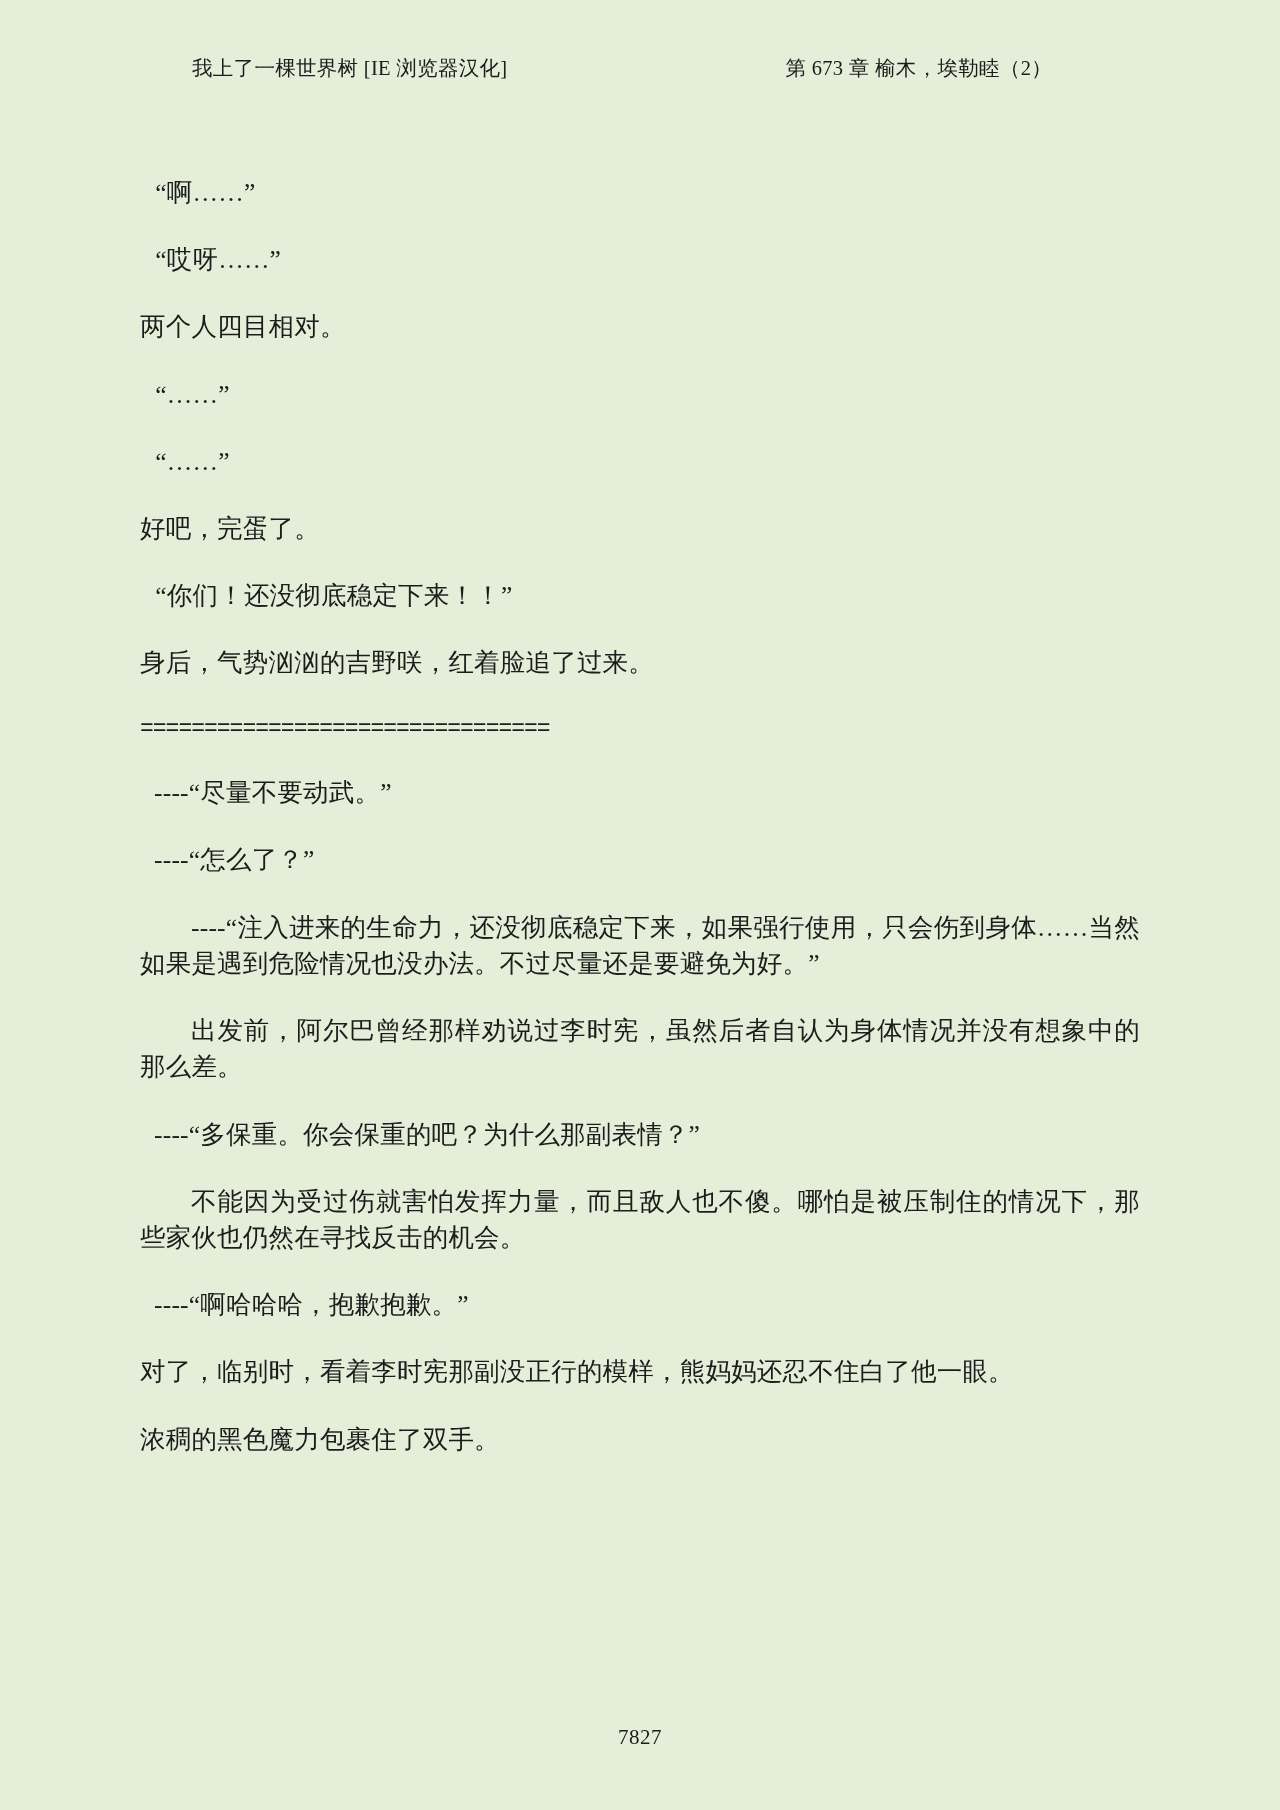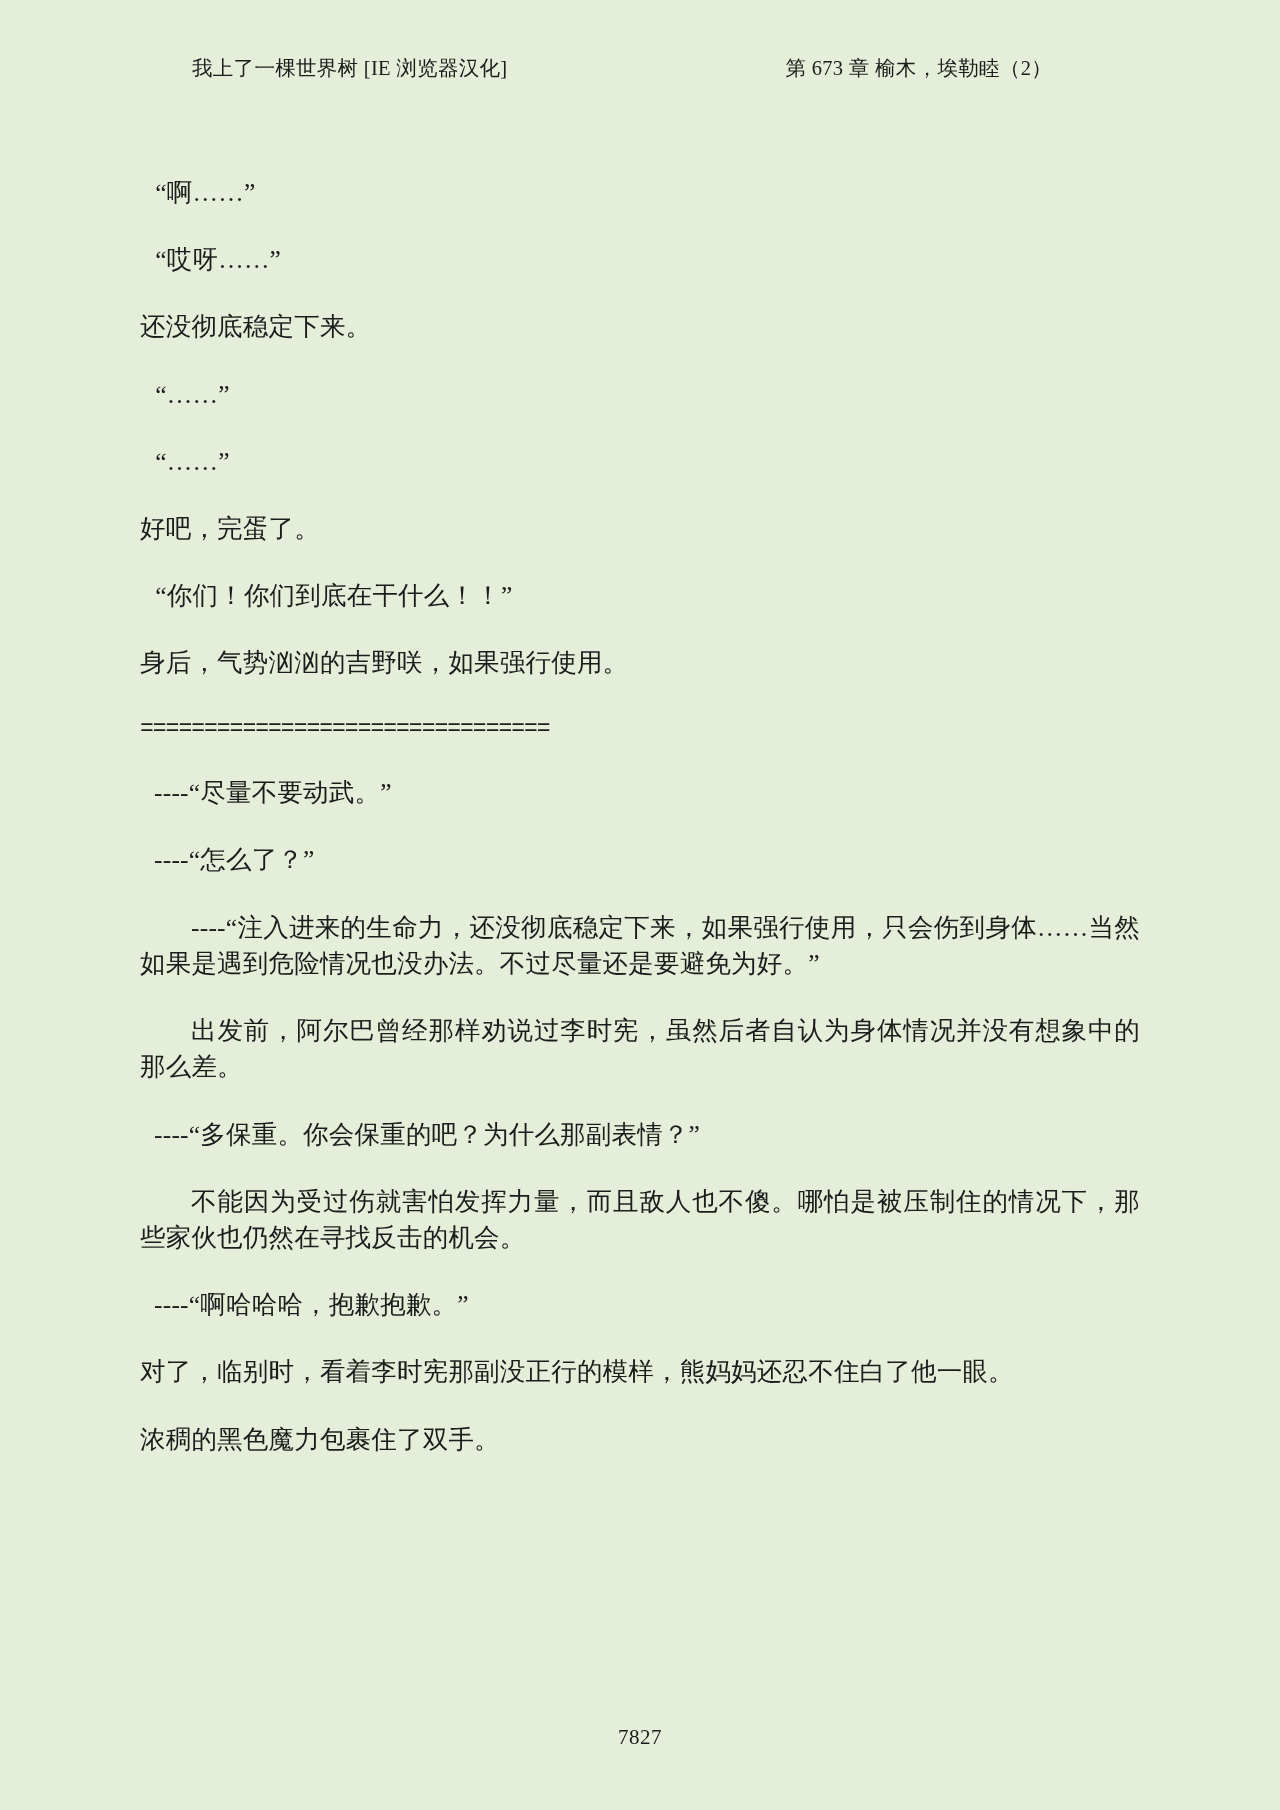--- a/index.html
+++ b/index.html
@@ -86,26 +86,26 @@
 <div class="page">
 
   <div class="header">
     <span class="left">我上了一棵世界树 [IE 浏览器汉化]</span>
     <span class="right">第 673 章 榆木，埃勒睦（2）</span>
   </div>
 
   <div class="content">
       <p class="para quote">“啊……”</p>
       <p class="para quote">“哎呀……”</p>
-      <p class="para ">还没彻底稳定下来。</p>
+      <p class="para ">两个人四目相对。</p>
       <p class="para quote">“……”</p>
       <p class="para quote">“……”</p>
       <p class="para ">好吧，完蛋了。</p>
-      <p class="para quote">“你们！你们到底在干什么！！”</p>
-      <p class="para ">身后，气势汹汹的吉野咲，如果强行使用。</p>
+      <p class="para quote">“你们！还没彻底稳定下来！！”</p>
+      <p class="para ">身后，气势汹汹的吉野咲，红着脸追了过来。</p>
       <p class="para rule">================================</p>
       <p class="para dash">----“尽量不要动武。”</p>
       <p class="para dash">----“怎么了？”</p>
       <p class="para indent">----“注入进来的生命力，还没彻底稳定下来，如果强行使用，只会伤到身体……当然如果是遇到危险情况也没办法。不过尽量还是要避免为好。”</p>
       <p class="para indent">出发前，阿尔巴曾经那样劝说过李时宪，虽然后者自认为身体情况并没有想象中的那么差。</p>
       <p class="para dash">----“多保重。你会保重的吧？为什么那副表情？”</p>
       <p class="para indent">不能因为受过伤就害怕发挥力量，而且敌人也不傻。哪怕是被压制住的情况下，那些家伙也仍然在寻找反击的机会。</p>
       <p class="para dash">----“啊哈哈哈，抱歉抱歉。”</p>
       <p class="para ">对了，临别时，看着李时宪那副没正行的模样，熊妈妈还忍不住白了他一眼。</p>
       <p class="para ">浓稠的黑色魔力包裹住了双手。</p>

